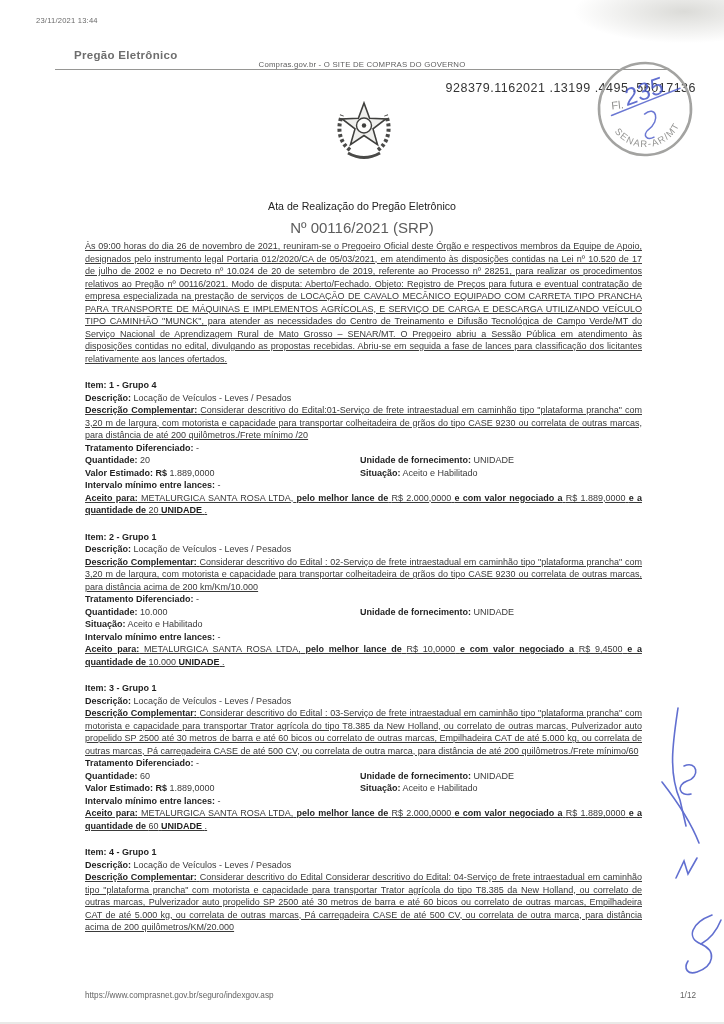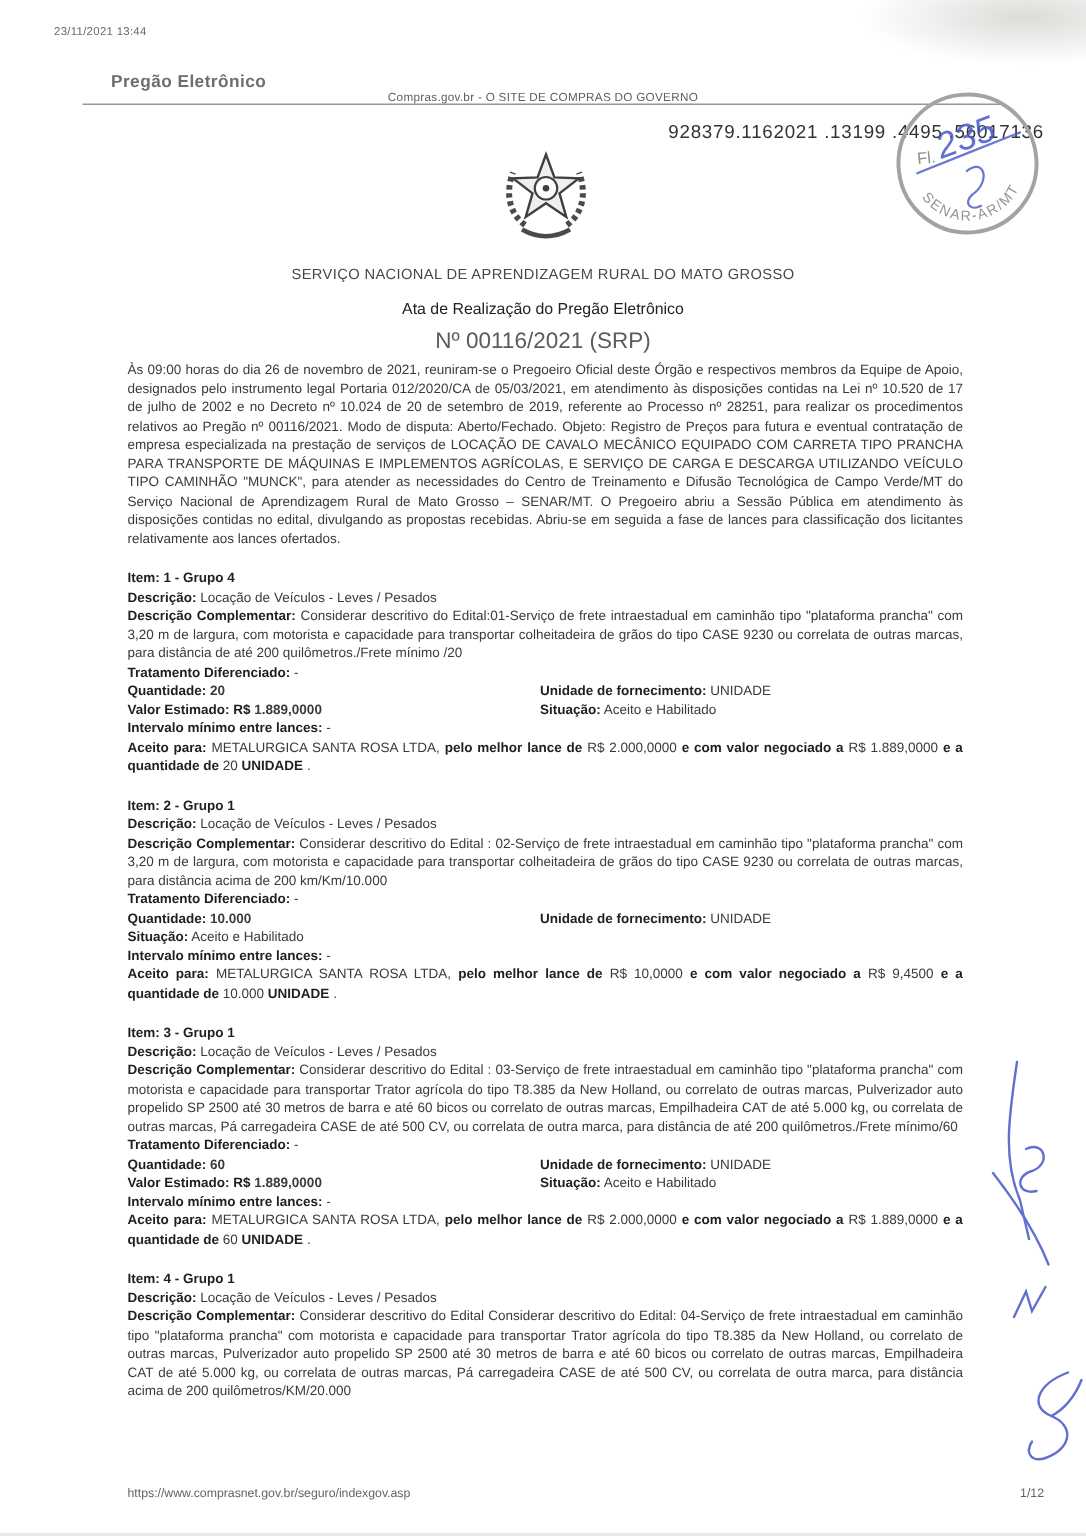--- a/index.html
+++ b/index.html
@@ -17,25 +17,25 @@
   .section-label{position:absolute;left:74px;top:49px;font-size:11.5px;color:#6e6e6e;letter-spacing:.3px;font-weight:bold;}
   .rule{position:absolute;left:55px;top:69px;width:612px;border-top:1.6px solid #969694;}
   .protocol{position:absolute;top:81px;right:28px;font-size:12.5px;color:#343434;letter-spacing:.5px;}
   .stamp{position:absolute;left:584px;top:48px;width:122px;height:122px;transform:rotate(-6deg);}
   .emblem{position:absolute;left:326px;top:98px;}
   .institution{position:absolute;left:0;right:0;top:178px;text-align:center;font-size:9.8px;color:#474747;letter-spacing:.25px;}
   .doc-title{position:absolute;left:0;right:0;top:200px;text-align:center;font-size:10.6px;font-weight:normal;color:#222;}
   .doc-subtitle{position:absolute;left:0;right:0;top:219px;text-align:center;font-size:15px;color:#5c5c5c;}
   .content{position:absolute;top:240px;left:85px;width:557px;font-size:9px;line-height:12.5px;}
   .content p{margin:0;}
-  .just{text-align:justify;}
+  .just{text-align:justify;text-decoration:underline;}
   b{color:#1f1f1f;}
   .item{margin-top:14px;}
   .cols{display:flex;}
-  .col-l{width:275px;font-weight:bold;}
+  .col-l{width:275px;}
   .col-r{flex:1;}
   .aceito{margin-top:11px;}
   .footer-url{position:absolute;top:991px;left:85px;font-size:8.2px;color:#636363;}
   .page-num{position:absolute;top:991px;right:28px;font-size:8.2px;color:#636363;}
   .blue-marks{position:absolute;left:0;top:0;width:724px;height:1024px;pointer-events:none;}
 </style>
 </head>
 <body>
 
 <div class="page">
@@ -63,21 +63,20 @@
 
   <svg class="emblem" width="76" height="68" viewBox="0 0 76 68">
     <path d="M 24 52 C 13 44, 11 30, 16 17" fill="none" stroke="#4a4a48" stroke-width="4" stroke-dasharray="3 2.4"></path>
     <path d="M 52 52 C 63 44, 65 30, 60 17" fill="none" stroke="#4a4a48" stroke-width="4" stroke-dasharray="3 2.4"></path>
     <polygon points="38,5 43.6,20.3 59.9,20.9 47,30.9 51.5,46.6 38,37.5 24.5,46.6 29,30.9 16.1,20.9 32.4,20.3" fill="#efefed" stroke="#3f3f3d" stroke-width="1.6"></polygon>
     <circle cx="38" cy="27.5" r="7.5" fill="#fdfdfc" stroke="#3f3f3d" stroke-width="1.4"></circle>
     <circle cx="38" cy="27.5" r="2.2" fill="#3f3f3d"></circle>
     <path d="M 22 55 Q 38 64 54 55" fill="none" stroke="#4a4a48" stroke-width="3"></path>
   </svg>
 
-  <div class="institution">SERVIÇO NACIONAL DE APRENDIZAGEM RURAL DO MATO GROSSO</div>
   <div class="doc-title">Ata de Realização do Pregão Eletrônico</div>
   <div class="doc-subtitle">Nº 00116/2021 (SRP)</div>
 
   <div class="content">
     <p class="just">Às 09:00 horas do dia 26 de novembro de 2021, reuniram-se o Pregoeiro Oficial deste Órgão e respectivos membros da Equipe de Apoio, designados pelo instrumento legal Portaria 012/2020/CA de 05/03/2021, em atendimento às disposições contidas na Lei nº 10.520 de 17 de julho de 2002 e no Decreto nº 10.024 de 20 de setembro de 2019, referente ao Processo nº 28251, para realizar os procedimentos relativos ao Pregão nº 00116/2021. Modo de disputa: Aberto/Fechado. Objeto: Registro de Preços para futura e eventual contratação de empresa especializada na prestação de serviços de LOCAÇÃO DE CAVALO MECÂNICO EQUIPADO COM CARRETA TIPO PRANCHA PARA TRANSPORTE DE MÁQUINAS E IMPLEMENTOS AGRÍCOLAS, E SERVIÇO DE CARGA E DESCARGA UTILIZANDO VEÍCULO TIPO CAMINHÃO "MUNCK", para atender as necessidades do Centro de Treinamento e Difusão Tecnológica de Campo Verde/MT do Serviço Nacional de Aprendizagem Rural de Mato Grosso – SENAR/MT. O Pregoeiro abriu a Sessão Pública em atendimento às disposições contidas no edital, divulgando as propostas recebidas. Abriu-se em seguida a fase de lances para classificação dos licitantes relativamente aos lances ofertados.</p>
 
     <section class="item">
       <p><b>Item: 1 - Grupo 4</b></p>
       <p>
         <b>Descrição:</b>

